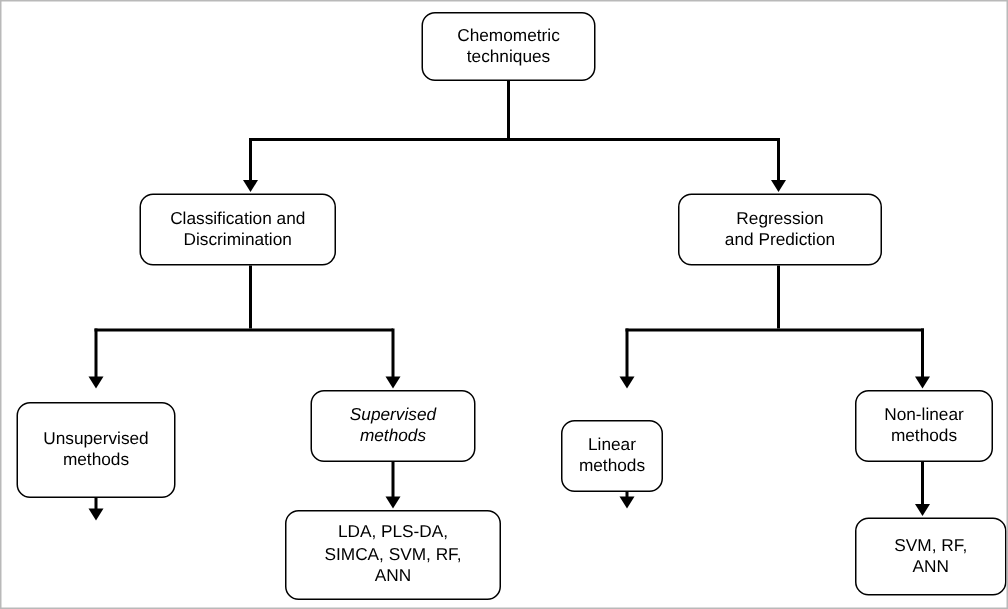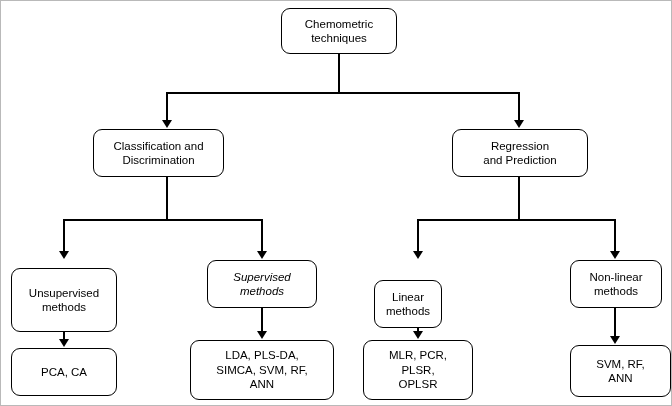--- a/index.html
+++ b/index.html
@@ -74,29 +74,25 @@
 
   <div class="node" style="left:207px; top:260px; width:110px; height:48px;font-style:italic;">Supervised
 methods</div>
 
   <div class="node" style="left:374px; top:260px; width:68px; height:48px;margin-top:20px;">Linear
 methods</div>
 
   <div class="node" style="left:570px; top:260px; width:92px; height:48px;">Non-linear
 methods</div>
 
-  <div class="node" style="left:11px; top:348px; width:106px; height:48px;">PCA, CA</div>
 
   <div class="node" style="left:190px; top:340px; width:144px; height:60px;">LDA, PLS-DA,
 SIMCA, SVM, RF,
 ANN</div>
 
-  <div class="node" style="left:363px; top:340px; width:110px; height:60px;">MLR, PCR,
-PLSR,
-OPLSR</div>
 
   <div class="node" style="left:570px; top:345px; width:101px; height:52px;">SVM, RF,
 ANN</div>
 
   <div class="line" style="left:338px; top:54px; width:2px; height:38px;"></div>
 
   <div class="line" style="left:166px; top:92px; width:354px; height:2px;"></div>
 
   <div class="line" style="left:166px; top:92px; width:2px; height:29px;"></div>
   <div class="arrow" style="left:161.5px; top:120px;"></div>

